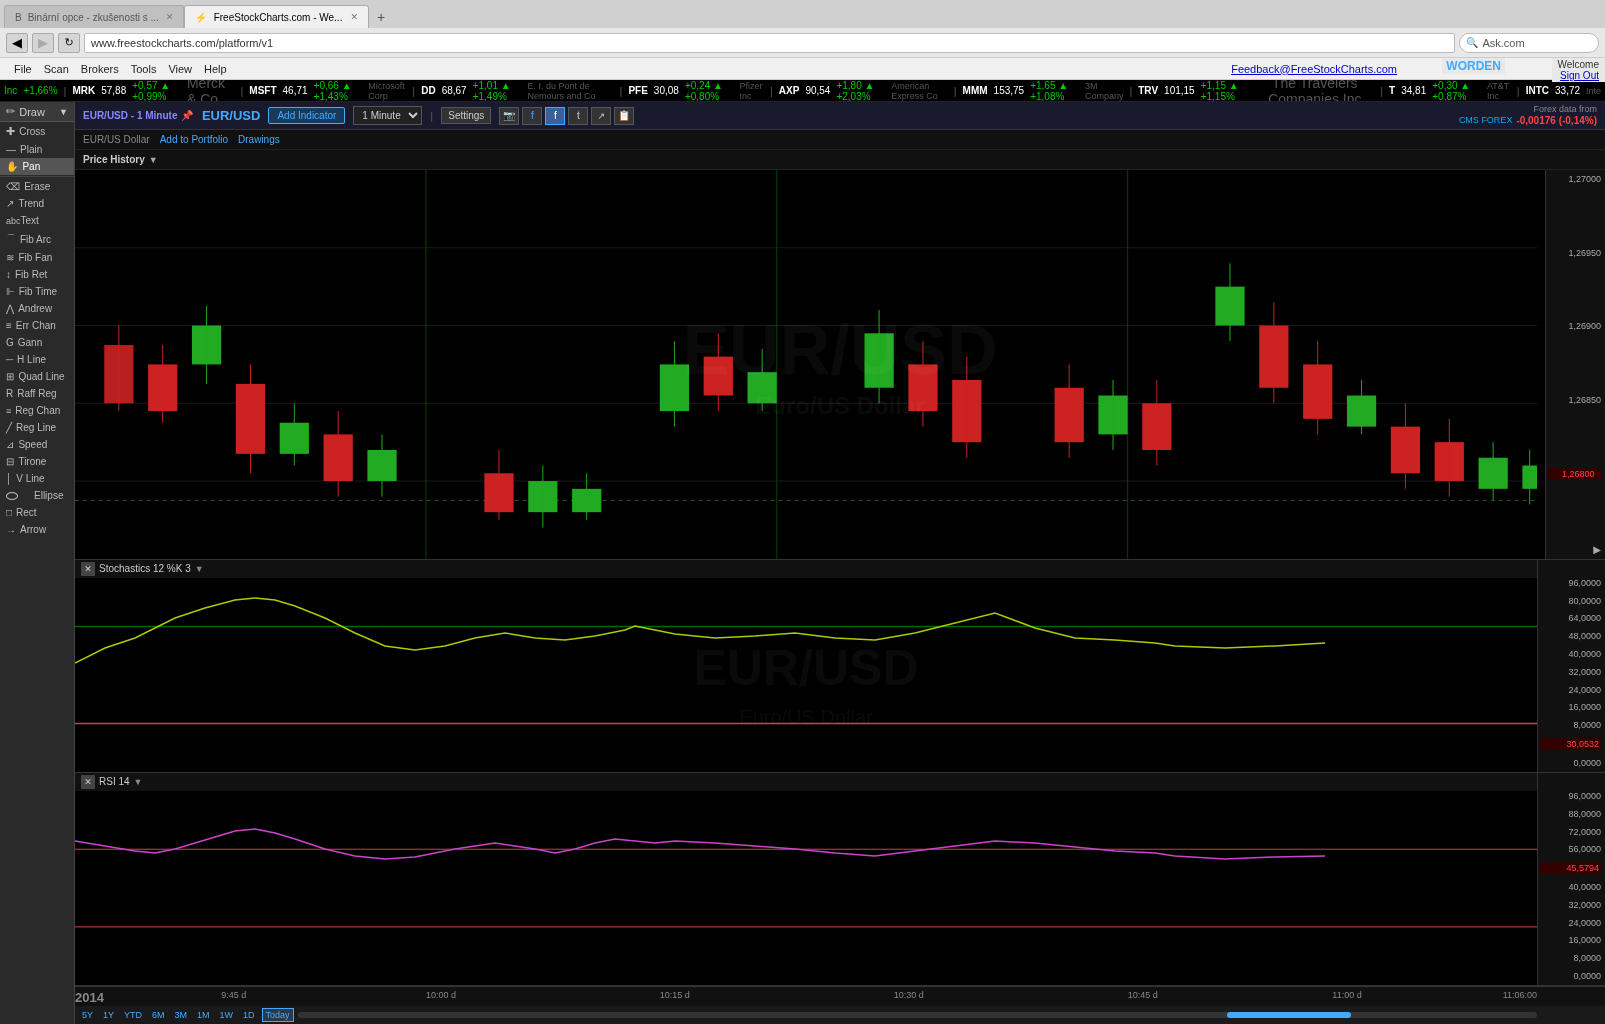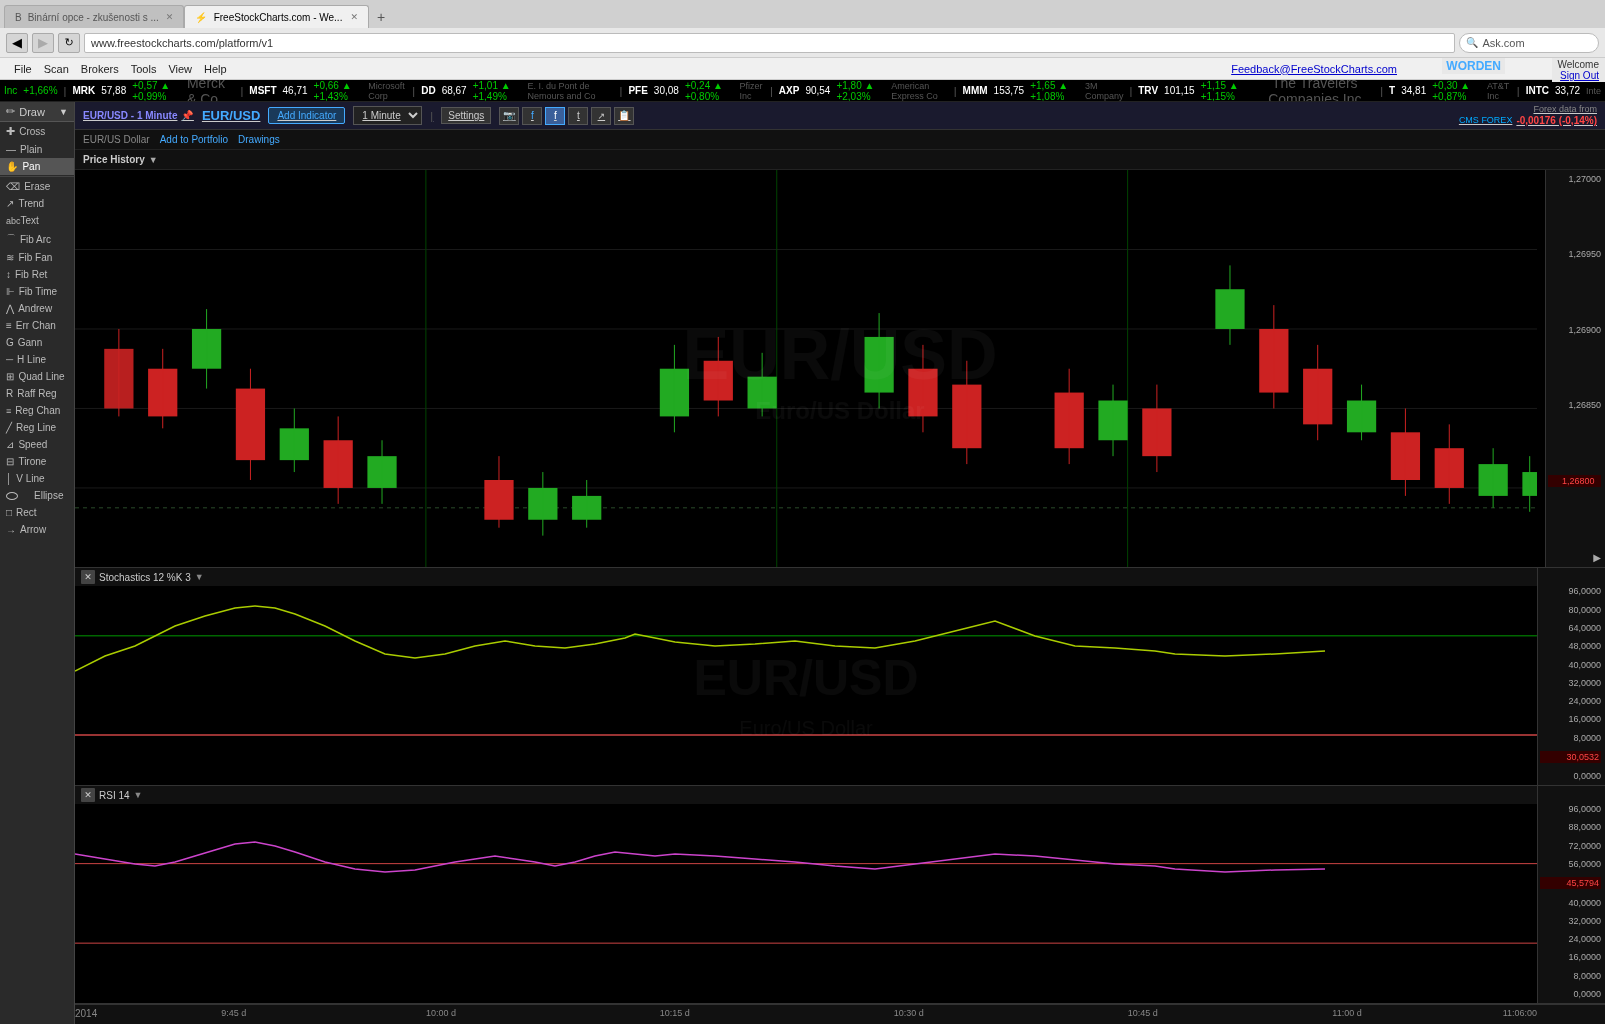--- a/index.html
+++ b/index.html
@@ -206,21 +206,21 @@
       <span>Rect</span>
     </div>
     <div style="display:flex; align-items:center; gap:4px; padding:3px 6px; font-size:10px; color:#bbb; cursor:pointer;">
       <span>→</span>
       <span>Arrow</span>
     </div>
   </div>
 
   <div style="flex:1; display:flex; flex-direction:column; background:#000; overflow:hidden;">
 
-    <div style="background:#1a1a2e; border-bottom:1px solid #333; display:flex; align-items:center; padding:2px 8px; gap:8px; height:28px;text-decoration:underline;">
+    <div style="background:#1a1a2e; border-bottom:1px solid #333; display:flex; align-items:center; padding:2px 8px; gap:8px; height:28px;">
 
       <div style="display:flex; align-items:center; gap:4px;">
         <span style="font-size:10px; color:#88f; font-weight:bold;">EUR/USD - 1 Minute</span>
         <span style="font-size:10px; color:#888;">📌</span>
       </div>
       <span style="font-size:13px; color:#4af; font-weight:bold; cursor:pointer;">EUR/USD</span>
       <button style="background:#1a3a5a; border:1px solid #4af; color:#4af; padding:2px 8px; font-size:10px; cursor:pointer; border-radius:2px;">Add Indicator</button>
       <select style="background:#222; border:1px solid #555; color:#ccc; padding:2px 4px; font-size:10px; cursor:pointer;">
         <option>1 Minute</option>
       </select>
@@ -406,26 +406,42 @@
 
           <line x1="0" y1="30%" x2="100%" y2="30%" stroke="#cc4444" stroke-width="1"></line>
           <line x1="0" y1="70%" x2="100%" y2="70%" stroke="#cc4444" stroke-width="1"></line>
 
           <polyline points="0,50 30,55 60,60 80,62 100,58 120,52 140,46 160,40 180,38 200,42 220,48 250,58 280,65 310,68 340,66 360,62 380,58 400,55 420,52 440,55 460,58 480,62 500,58 520,52 540,48 560,50 580,52 600,50 640,52 680,55 720,58 760,62 800,65 840,60 880,55 920,50 960,52 1000,56 1040,60 1080,62 1100,65 1150,68 1200,66 1250,65" fill="none" stroke="#cc44cc" stroke-width="1.5"></polyline>
         </svg>
       </div>
 
       <div style="background:#111; height:20px; border-top:1px solid #333; position:relative; padding-right:68px;">
         <div style="position:relative; height:100%; margin-left:0;">
-          <span style="position:absolute; left:0px; font-size:10px; color:#888; top:3px;">2014</span>
+          <span style="position:absolute; left:0px; font-size:13px; color:#888; top:3px;font-weight:bold;">2014</span>
           <span style="position:absolute; left:10%; font-size:9px; color:#888; top:3px;">9:45 d</span>
           <span style="position:absolute; left:24%; font-size:9px; color:#888; top:3px;">10:00 d</span>
           <span style="position:absolute; left:40%; font-size:9px; color:#888; top:3px;">10:15 d</span>
           <span style="position:absolute; left:56%; font-size:9px; color:#888; top:3px;">10:30 d</span>
           <span style="position:absolute; left:72%; font-size:9px; color:#888; top:3px;">10:45 d</span>
           <span style="position:absolute; left:86%; font-size:9px; color:#888; top:3px;">11:00 d</span>
           <span style="position:absolute; right:0px; font-size:9px; color:#888; top:3px;">11:06:00</span>
         </div>
       </div>
 
+      <div style="background:#1a1a1a; height:18px; display:flex; align-items:center; padding:0 68px 0 4px; gap:4px;">
+
+        <span style="font-size:9px; color:#4af; cursor:pointer; padding:1px 3px;">5Y</span>
+        <span style="font-size:9px; color:#4af; cursor:pointer; padding:1px 3px;">1Y</span>
+        <span style="font-size:9px; color:#4af; cursor:pointer; padding:1px 3px;">YTD</span>
+        <span style="font-size:9px; color:#4af; cursor:pointer; padding:1px 3px;">6M</span>
+        <span style="font-size:9px; color:#4af; cursor:pointer; padding:1px 3px;">3M</span>
+        <span style="font-size:9px; color:#4af; cursor:pointer; padding:1px 3px;">1M</span>
+        <span style="font-size:9px; color:#4af; cursor:pointer; padding:1px 3px;">1W</span>
+        <span style="font-size:9px; color:#4af; cursor:pointer; padding:1px 3px;">1D</span>
+        <span style="font-size:9px; color:#4af; cursor:pointer; background:#2a3a4a; padding:1px 3px; border:1px solid #4af;">Today</span>
+
+        <div style="flex:1; height:6px; background:#333; border-radius:3px; position:relative; cursor:pointer;">
+          <div style="position:absolute; left:75%; width:10%; height:100%; background:#4af; border-radius:3px; cursor:grab;"></div>
+        </div>
+      </div>
     </div>
   </div>
 </div>
 
 </body></html>

